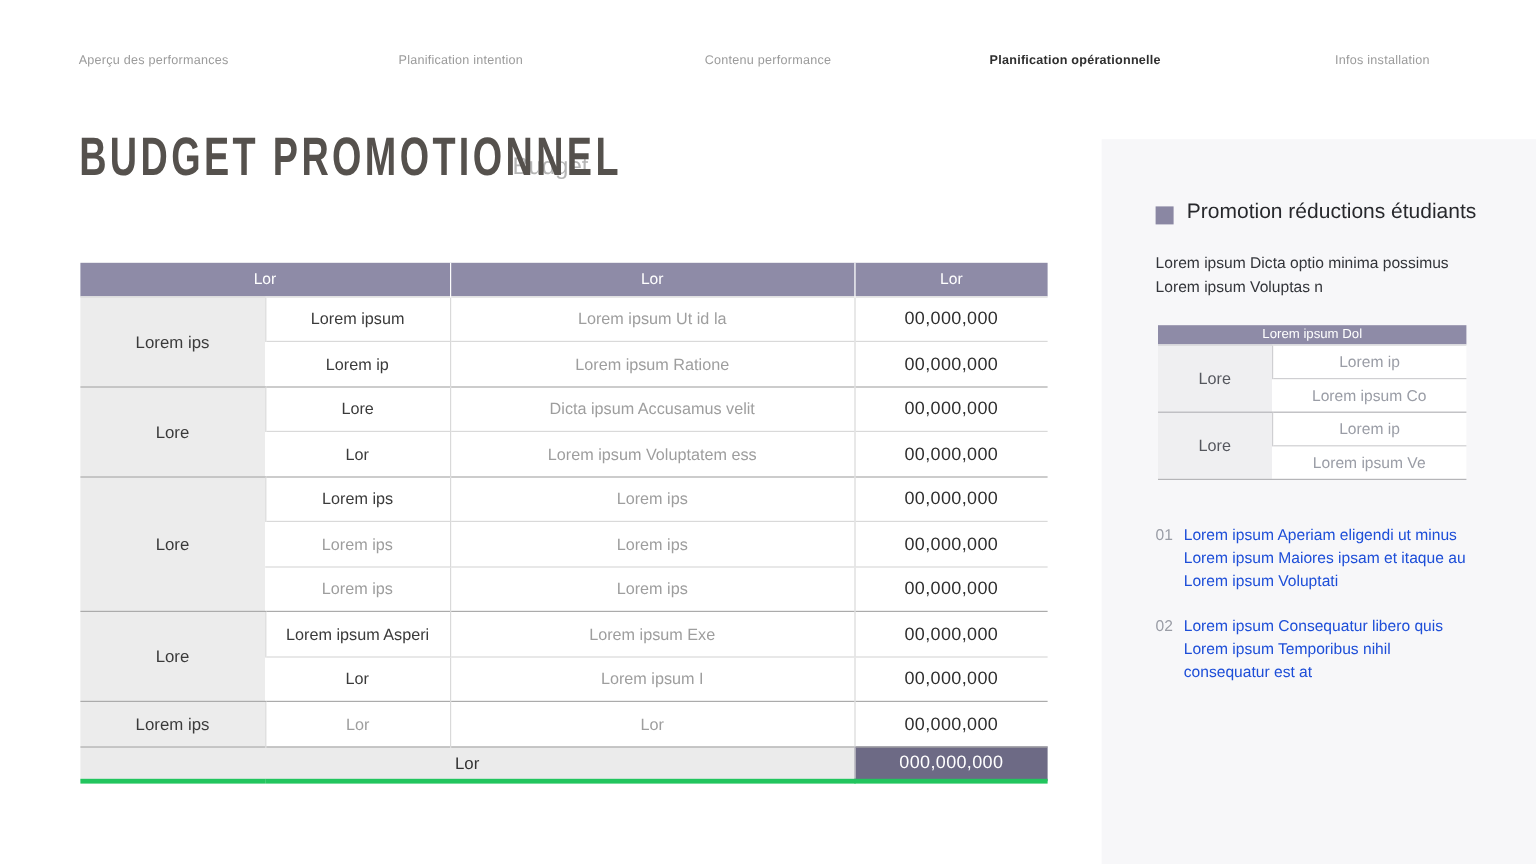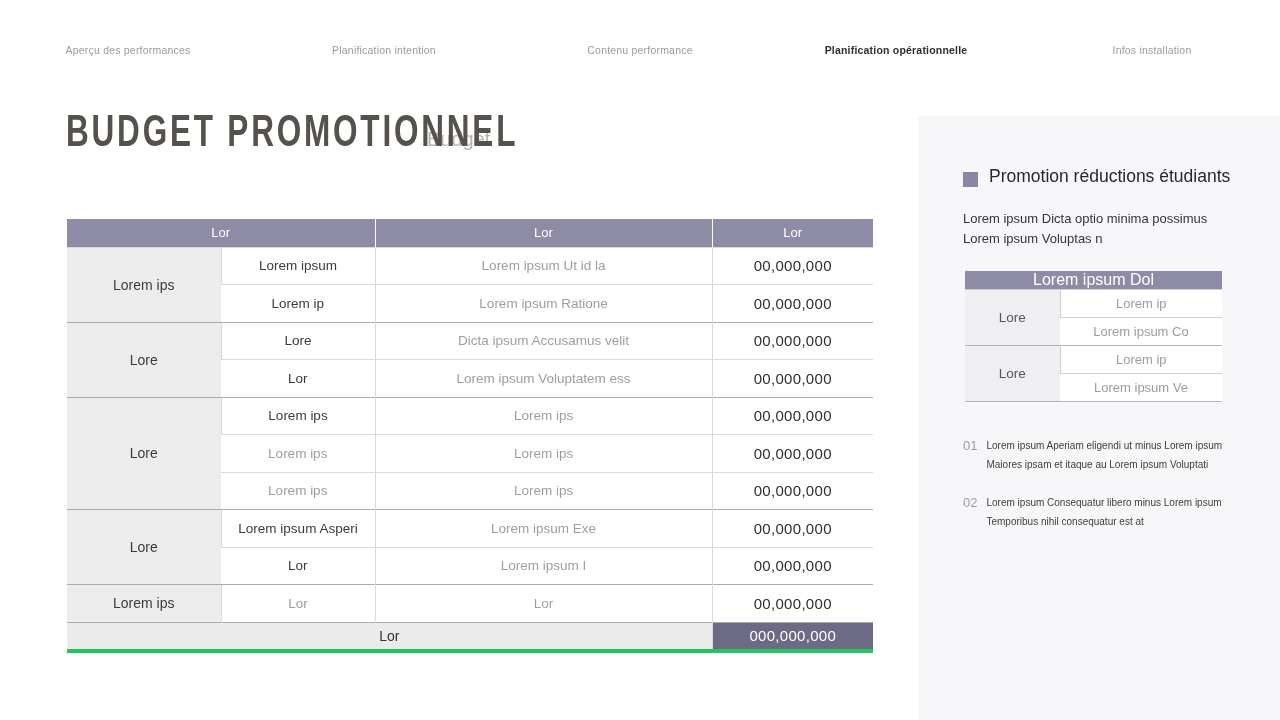--- a/index.html
+++ b/index.html
@@ -93,35 +93,35 @@
 
   table.sb-table {
     position:absolute; left:47px; top:155px;
     width:257px; border-collapse:collapse; table-layout:fixed;
     border-bottom:1px solid #b5b5b8;
   }
   .sb-table col.s1 { width:95px; }
   .sb-table col.s2 { width:162px; }
   .sb-table th {
     height:16px; background:#8e8ba7; color:#ffffff;
-    font-weight:normal; font-size:16px; text-align:center;
+    font-weight:normal; font-size:11px; text-align:center;
   }
   .sb-table td {
     height:28px; text-align:center; font-size:13px;
     border-top:1px solid #cfcfd2; background:#ffffff;
   }
   .sb-table td + td { border-left:1px solid #cfcfd2; }
   .sb-table tr.group-start td { border-top:1px solid #b5b5b8; }
   .sb-table td.sb-group { background:#efeff1; color:#55575e; font-size:13.5px; }
   .sb-table td.sb-item { color:#9a9da6; }
 
   .sb-notes { position:absolute; left:45px; top:320px; width:272px; }
   .sb-note { display:flex; gap:9px; margin-bottom:19px; }
   .sb-note-num { font-size:13px; color:#9a9da6; line-height:19px; }
-  .sb-note-text { font-size:10px; color:#404040; line-height:19px; width:245px; }
+  .sb-note-text { font-size:13px; color:#1d4ed8; line-height:19px; width:245px; }
 </style>
 </head>
 <body>
 
 <div class="topnav">
   <div class="nav-item">Aperçu des performances</div>
   <div class="nav-item">Planification intention</div>
   <div class="nav-item">Contenu performance</div>
   <div class="nav-item active">Planification opérationnelle</div>
   <div class="nav-item">Infos installation</div>
@@ -249,17 +249,17 @@
     </tbody>
   </table>
 
   <div class="sb-notes">
     <div class="sb-note">
       <span class="sb-note-num">01</span>
       <span class="sb-note-text">Lorem ipsum Aperiam eligendi ut minus Lorem ipsum Maiores ipsam et itaque au Lorem ipsum Voluptati</span>
     </div>
     <div class="sb-note">
       <span class="sb-note-num">02</span>
-      <span class="sb-note-text">Lorem ipsum Consequatur libero minus Lorem ipsum Temporibus nihil consequatur est at</span>
+      <span class="sb-note-text">Lorem ipsum Consequatur libero quis Lorem ipsum Temporibus nihil consequatur est at</span>
     </div>
   </div>
 
 </div>
 
 </body></html>

